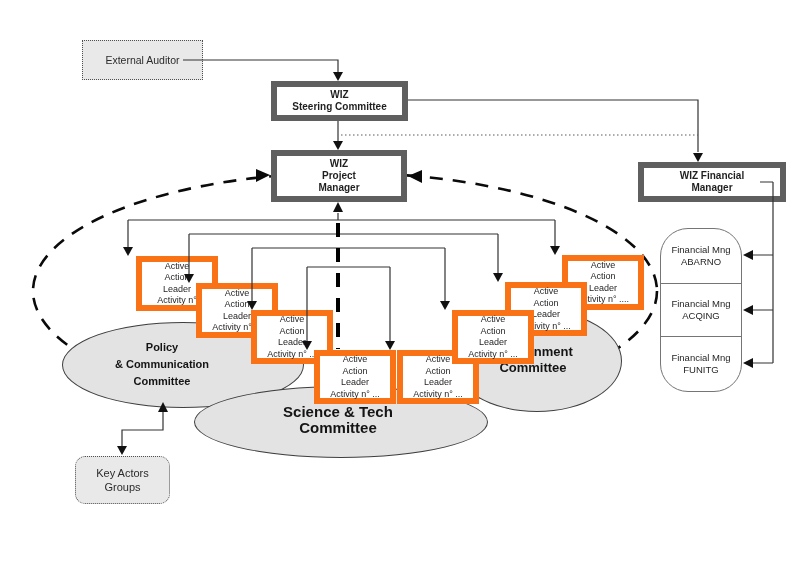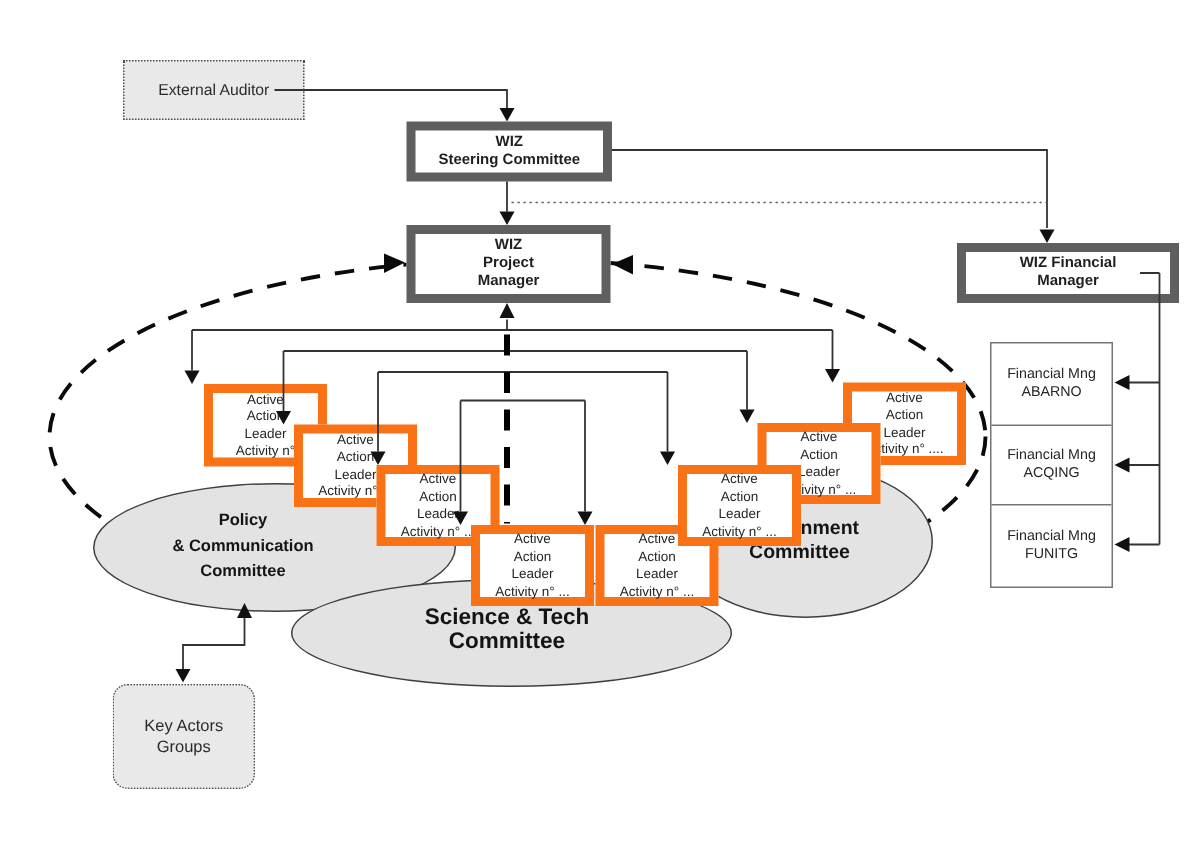--- a/index.html
+++ b/index.html
@@ -48,32 +48,32 @@
 
   <div class="ellipse-label" style="left:62px;top:339px;width:200px;font-size:11px;line-height:17px;">Policy
 &amp; Communication
 Committee</div>
   <div class="ellipse-label" style="left:238px;top:404px;width:200px;font-size:15px;line-height:16px;">Science &amp; Tech
 Committee</div>
   <div class="ellipse-label" style="left:433px;top:344px;width:200px;font-size:13px;line-height:16px;">Environment
 Committee</div>
 
   <div class="node shaded" style="left:62px;top:40px;width:121px;height:40px;margin-left:20px;">External Auditor</div>
-  <div class="node shaded rounded" style="left:75px;top:456px;width:95px;height:70px;">Key Actors
+  <div class="node shaded rounded" style="left:75px;top:456px;width:95px;height:48px;">Key Actors
 Groups</div>
 
   <div class="node main" style="left:271px;top:81px;width:137px;height:40px;">WIZ
 Steering Committee</div>
   <div class="node main" style="left:271px;top:150px;width:136px;height:52px;">WIZ
 Project
 Manager</div>
   <div class="node main" style="left:638px;top:162px;width:148px;height:40px;">WIZ Financial
 Manager</div>
 
-  <div class="fin-stack" style="left:660px;top:228px;width:82px;">
+  <div class="fin-stack" style="left:660px;top:228px;width:82px;border-radius:28px;">
     <div class="fin-cell">Financial Mng
 ABARNO</div>
     <div class="fin-cell mid">Financial Mng
 ACQING</div>
     <div class="fin-cell">Financial Mng
 FUNITG</div>
   </div>
 
   <div class="node leader" style="left:88px;top:256px;width:82px;height:55px;">Active
 Action

